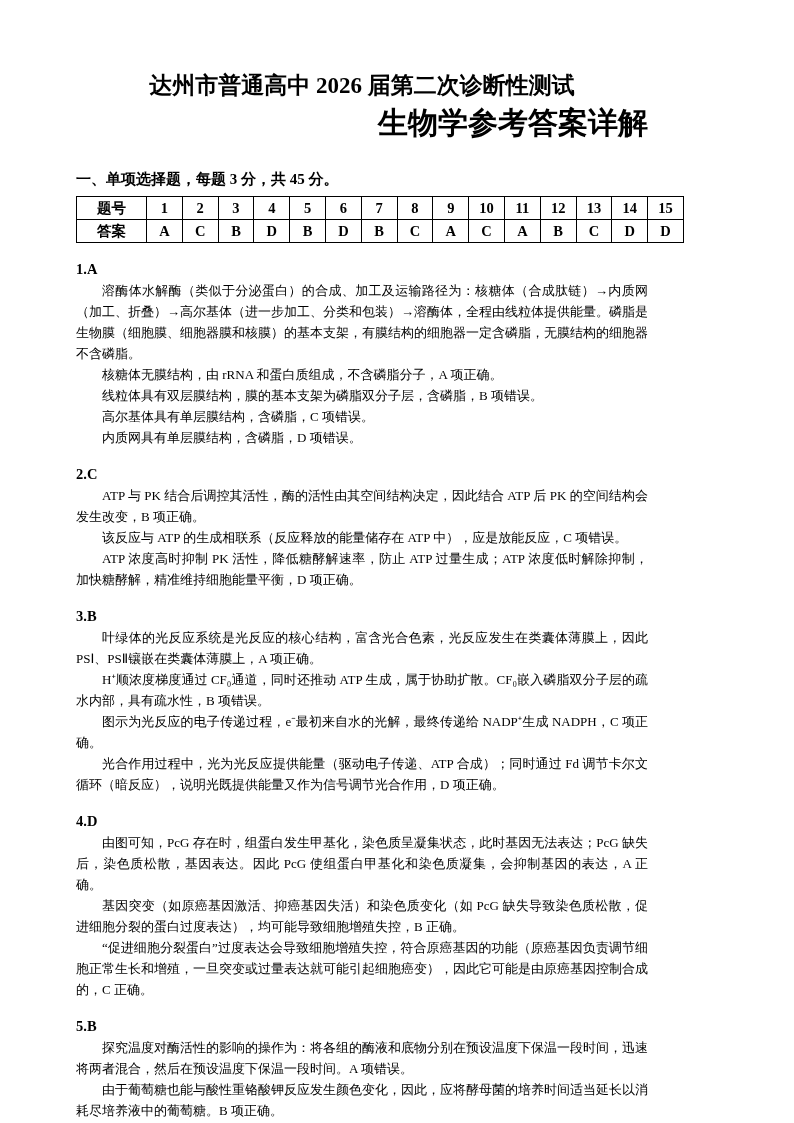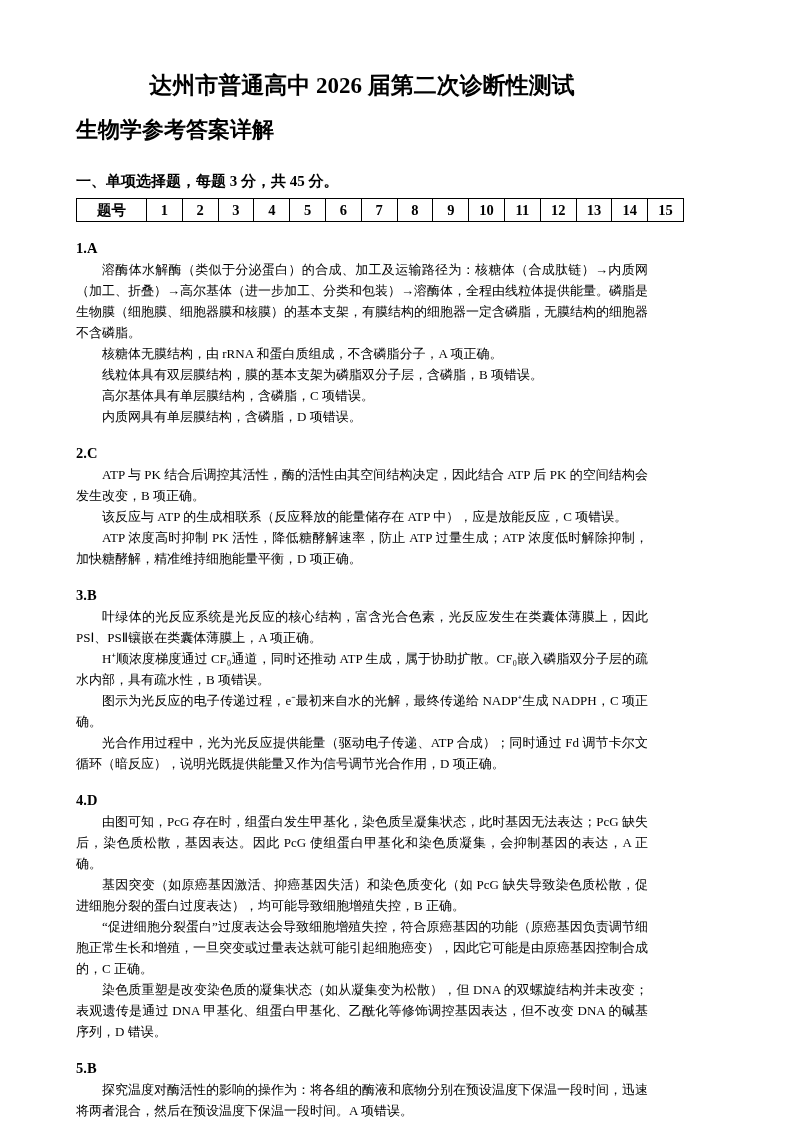--- a/index.html
+++ b/index.html
@@ -16,24 +16,24 @@
     height: 1123px;
     padding: 72px 76px 0 76px;
   }
   .title-1 {
     font-size: 23px;
     font-weight: bold;
     text-align: center;
     line-height: 1.25;
   }
   .title-2 {
-    font-size: 22px;
+    font-size: 30px;
     font-weight: bold;
-    text-align: left;
-    margin-top: 16px;
+    text-align: right;
+    margin-top: 4px;
     line-height: 1.2;
   }
   .section-header {
     font-size: 15px;
     font-weight: bold;
     margin-top: 28px;
     line-height: 21px;
   }
   table.answer-table {
     border-collapse: collapse;
@@ -83,20 +83,38 @@
           <td>7</td>
           <td>8</td>
           <td>9</td>
           <td>10</td>
           <td>11</td>
           <td>12</td>
           <td>13</td>
           <td>14</td>
           <td>15</td>
         </tr>
+        <tr>
+          <td class="label-cell">答案</td>
+          <td>A</td>
+          <td>C</td>
+          <td>B</td>
+          <td>D</td>
+          <td>B</td>
+          <td>D</td>
+          <td>B</td>
+          <td>C</td>
+          <td>A</td>
+          <td>C</td>
+          <td>A</td>
+          <td>B</td>
+          <td>C</td>
+          <td>D</td>
+          <td>D</td>
+        </tr>
       </tbody>
   </table>
   <div id="explanations">
       <div class="exp-section">
         <div class="exp-heading">1.A</div>
         <p class="exp-para">溶酶体水解酶（类似于分泌蛋白）的合成、加工及运输路径为：核糖体（合成肽链）→内质网（加工、折叠）→高尔基体（进一步加工、分类和包装）→溶酶体，全程由线粒体提供能量。磷脂是生物膜（细胞膜、细胞器膜和核膜）的基本支架，有膜结构的细胞器一定含磷脂，无膜结构的细胞器不含磷脂。</p>
         <p class="exp-para">核糖体无膜结构，由 rRNA 和蛋白质组成，不含磷脂分子，A 项正确。</p>
         <p class="exp-para">线粒体具有双层膜结构，膜的基本支架为磷脂双分子层，含磷脂，B 项错误。</p>
         <p class="exp-para">高尔基体具有单层膜结构，含磷脂，C 项错误。</p>
         <p class="exp-para">内质网具有单层膜结构，含磷脂，D 项错误。</p>
@@ -112,21 +130,20 @@
         <p class="exp-para">叶绿体的光反应系统是光反应的核心结构，富含光合色素，光反应发生在类囊体薄膜上，因此 PSⅠ、PSⅡ镶嵌在类囊体薄膜上，A 项正确。</p>
         <p class="exp-para">H⁺顺浓度梯度通过 CF₀通道，同时还推动 ATP 生成，属于协助扩散。CF₀嵌入磷脂双分子层的疏水内部，具有疏水性，B 项错误。</p>
         <p class="exp-para">图示为光反应的电子传递过程，e⁻最初来自水的光解，最终传递给 NADP⁺生成 NADPH，C 项正确。</p>
         <p class="exp-para">光合作用过程中，光为光反应提供能量（驱动电子传递、ATP 合成）；同时通过 Fd 调节卡尔文循环（暗反应），说明光既提供能量又作为信号调节光合作用，D 项正确。</p>
       </div>
       <div class="exp-section">
         <div class="exp-heading">4.D</div>
         <p class="exp-para">由图可知，PcG 存在时，组蛋白发生甲基化，染色质呈凝集状态，此时基因无法表达；PcG 缺失后，染色质松散，基因表达。因此 PcG 使组蛋白甲基化和染色质凝集，会抑制基因的表达，A 正确。</p>
         <p class="exp-para">基因突变（如原癌基因激活、抑癌基因失活）和染色质变化（如 PcG 缺失导致染色质松散，促进细胞分裂的蛋白过度表达），均可能导致细胞增殖失控，B 正确。</p>
         <p class="exp-para">“促进细胞分裂蛋白”过度表达会导致细胞增殖失控，符合原癌基因的功能（原癌基因负责调节细胞正常生长和增殖，一旦突变或过量表达就可能引起细胞癌变），因此它可能是由原癌基因控制合成的，C 正确。</p>
-        <p class="exp-para">染色质重塑是改变染色质的凝集状态（如从凝集变为松散），但 DNA 的双螺旋结构并未改变；表观遗传是通过 DNA 甲基化、组蛋白甲基化、乙酰化等修饰调控基因表达，但不改变 DNA 的碱基序列，D 错误。</p>
       </div>
       <div class="exp-section">
         <div class="exp-heading">5.B</div>
         <p class="exp-para">探究温度对酶活性的影响的操作为：将各组的酶液和底物分别在预设温度下保温一段时间，迅速将两者混合，然后在预设温度下保温一段时间。A 项错误。</p>
         <p class="exp-para">由于葡萄糖也能与酸性重铬酸钾反应发生颜色变化，因此，应将酵母菌的培养时间适当延长以消耗尽培养液中的葡萄糖。B 项正确。</p>
       </div>
     </div>
 </div>
 
 </body></html>

